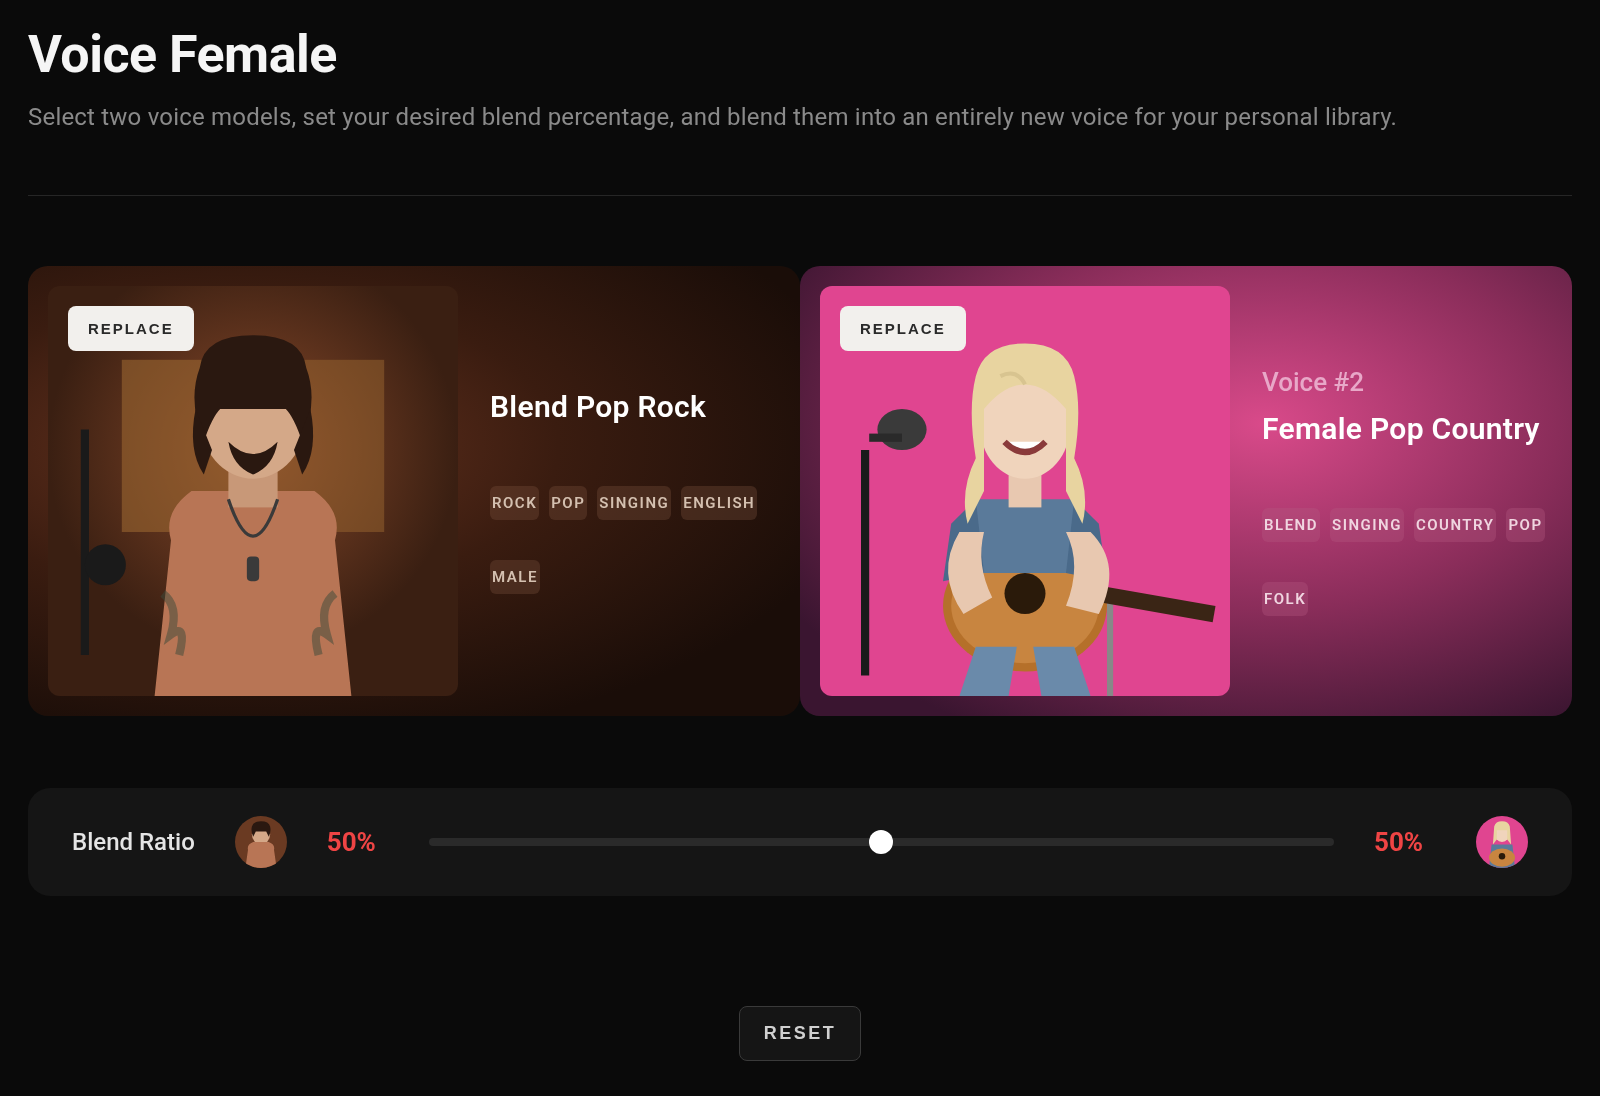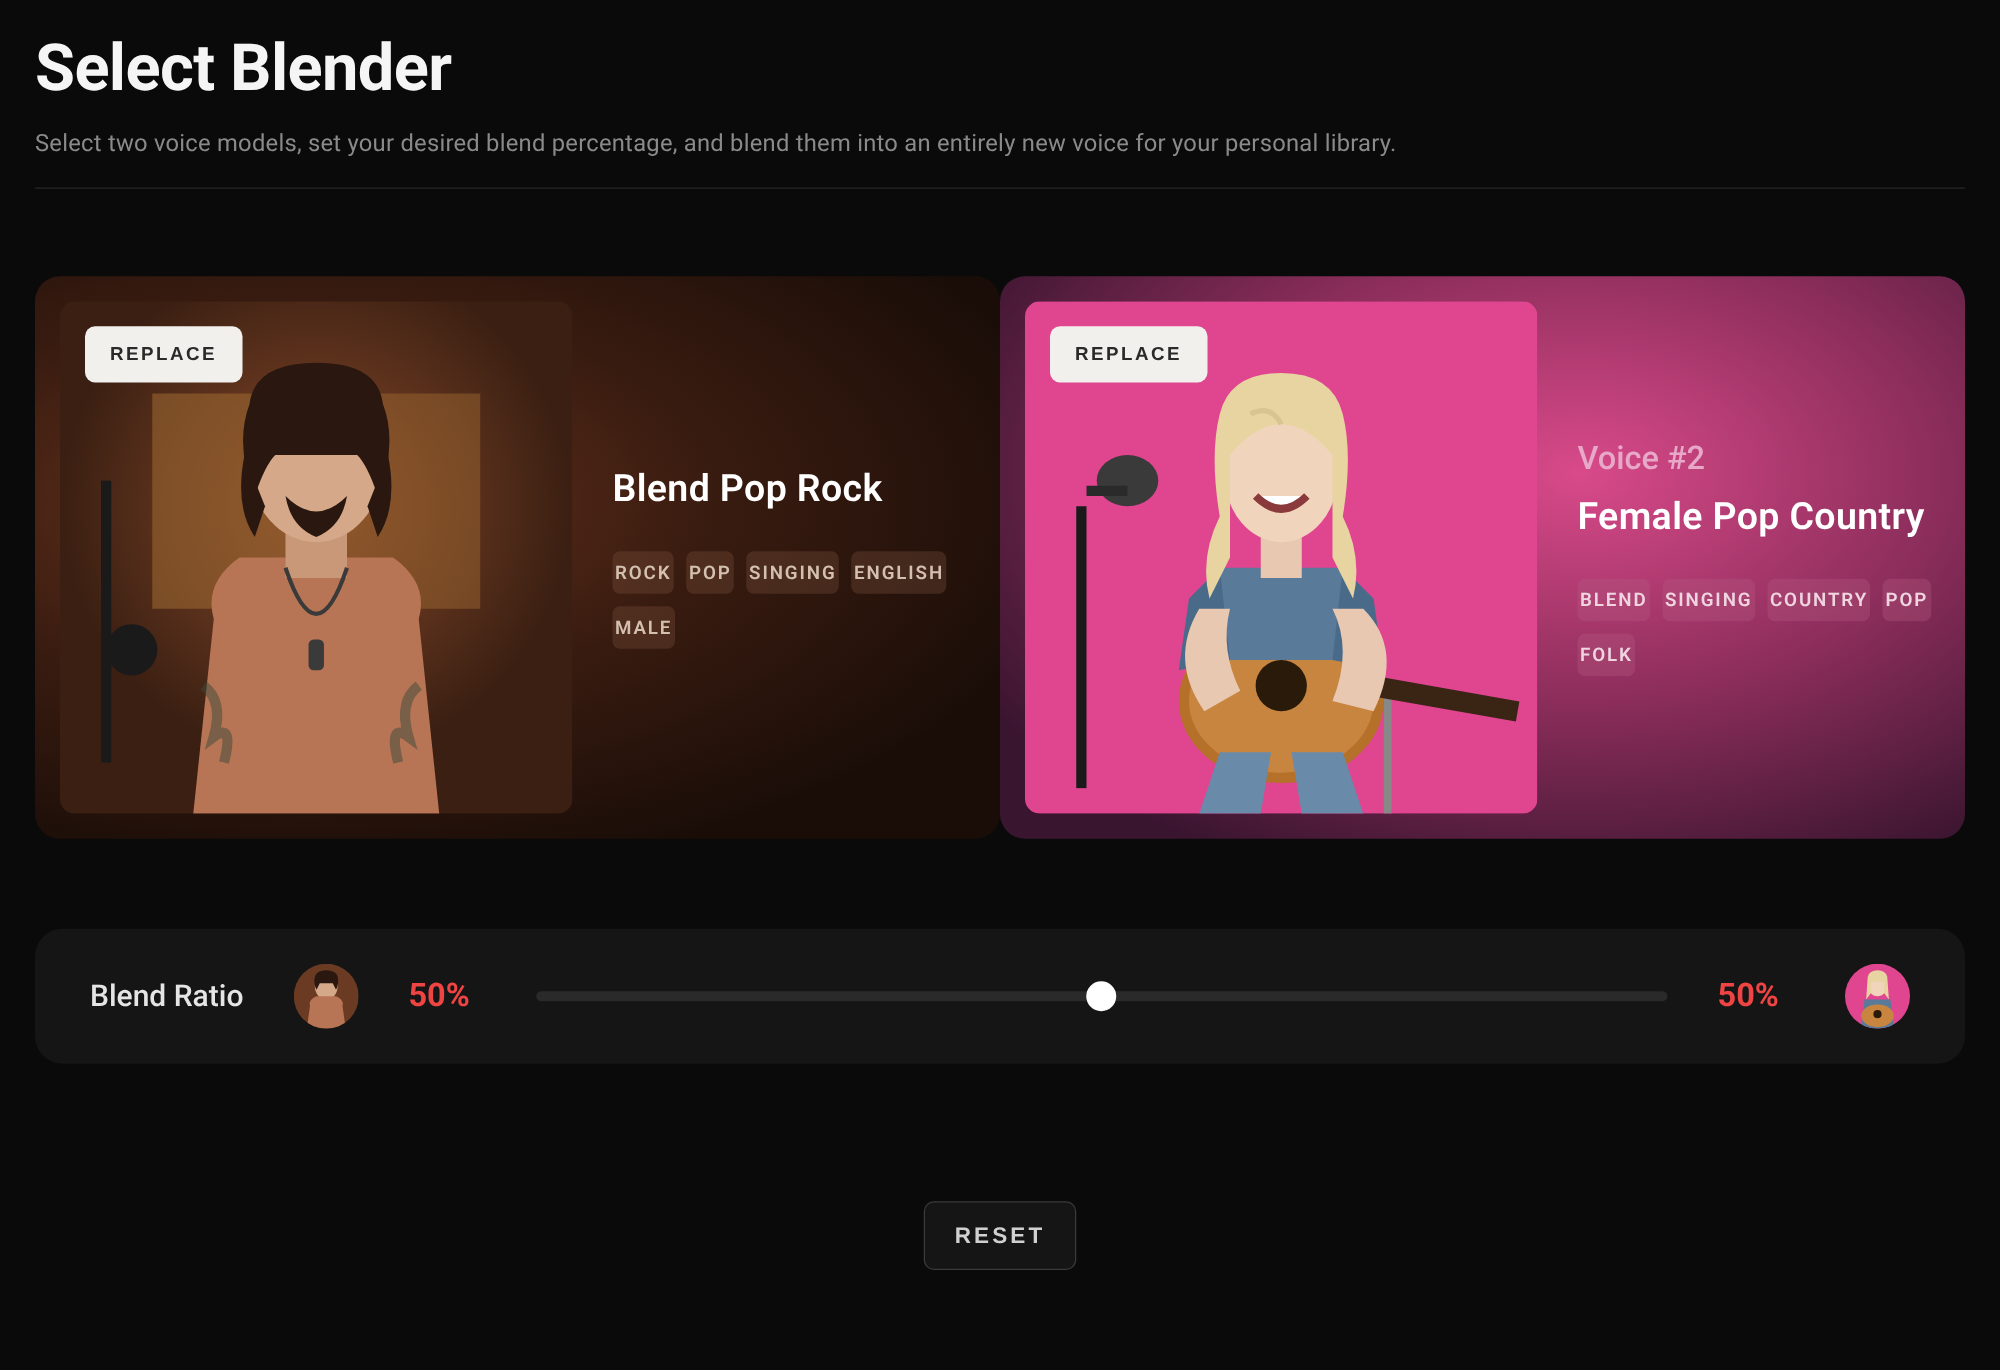--- a/index.html
+++ b/index.html
@@ -16,23 +16,23 @@
       min-height: 1096px;
     }
     .page-title {
       font-size: 52px;
       font-weight: 700;
       letter-spacing: -0.5px;
       margin-bottom: 18px;
       color: #f5f5f5;
     }
     .page-subtitle {
-      font-size: 19px;
+      font-size: 24px;
       color: #8a8a8a;
-      margin-bottom: 24px;
+      margin-bottom: 64px;
       letter-spacing: 0.2px;
     }
     .divider {
       border: none;
       border-top: 1px solid #262626;
       margin-bottom: 70px;
     }
     .cards-row {
       display: flex;
       margin-bottom: 72px;
@@ -108,20 +108,21 @@
       flex-wrap: wrap;
       gap: 10px;
     }
     .tag {
       display: inline-block;
       padding: 8px 2px;
       border-radius: 6px;
       font-size: 15px;
       font-weight: 600;
       letter-spacing: 1.5px;
+      margin-top: 30px;
     }
     .voice-card-1 .tag {
       background: rgba(120, 80, 60, 0.35);
       color: #d4c0b0;
     }
     .voice-card-2 .tag {
       background: rgba(180, 90, 130, 0.35);
       color: #f0d5e0;
     }
     .blend-bar {
@@ -194,21 +195,21 @@
       border: 1px solid #3a3a3a;
     }
     .btn-blend {
       background: #ece9e4;
       color: #2a2a2a;
     }
   </style>
 </head>
 <body>
 
-<h1 class="page-title">Select Blender</h1>
+<h1 class="page-title">Voice Female</h1>
 <p class="page-subtitle">Select two voice models, set your desired blend percentage, and blend them into an entirely new voice for your personal library.</p>
 <hr class="divider">
 
 <div class="cards-row">
 
   <div class="voice-card voice-card-1">
     <div class="voice-image">
       <button class="replace-btn">REPLACE</button>
       <svg viewBox="0 0 100 100" preserveAspectRatio="xMidYMid slice">
         <defs>

